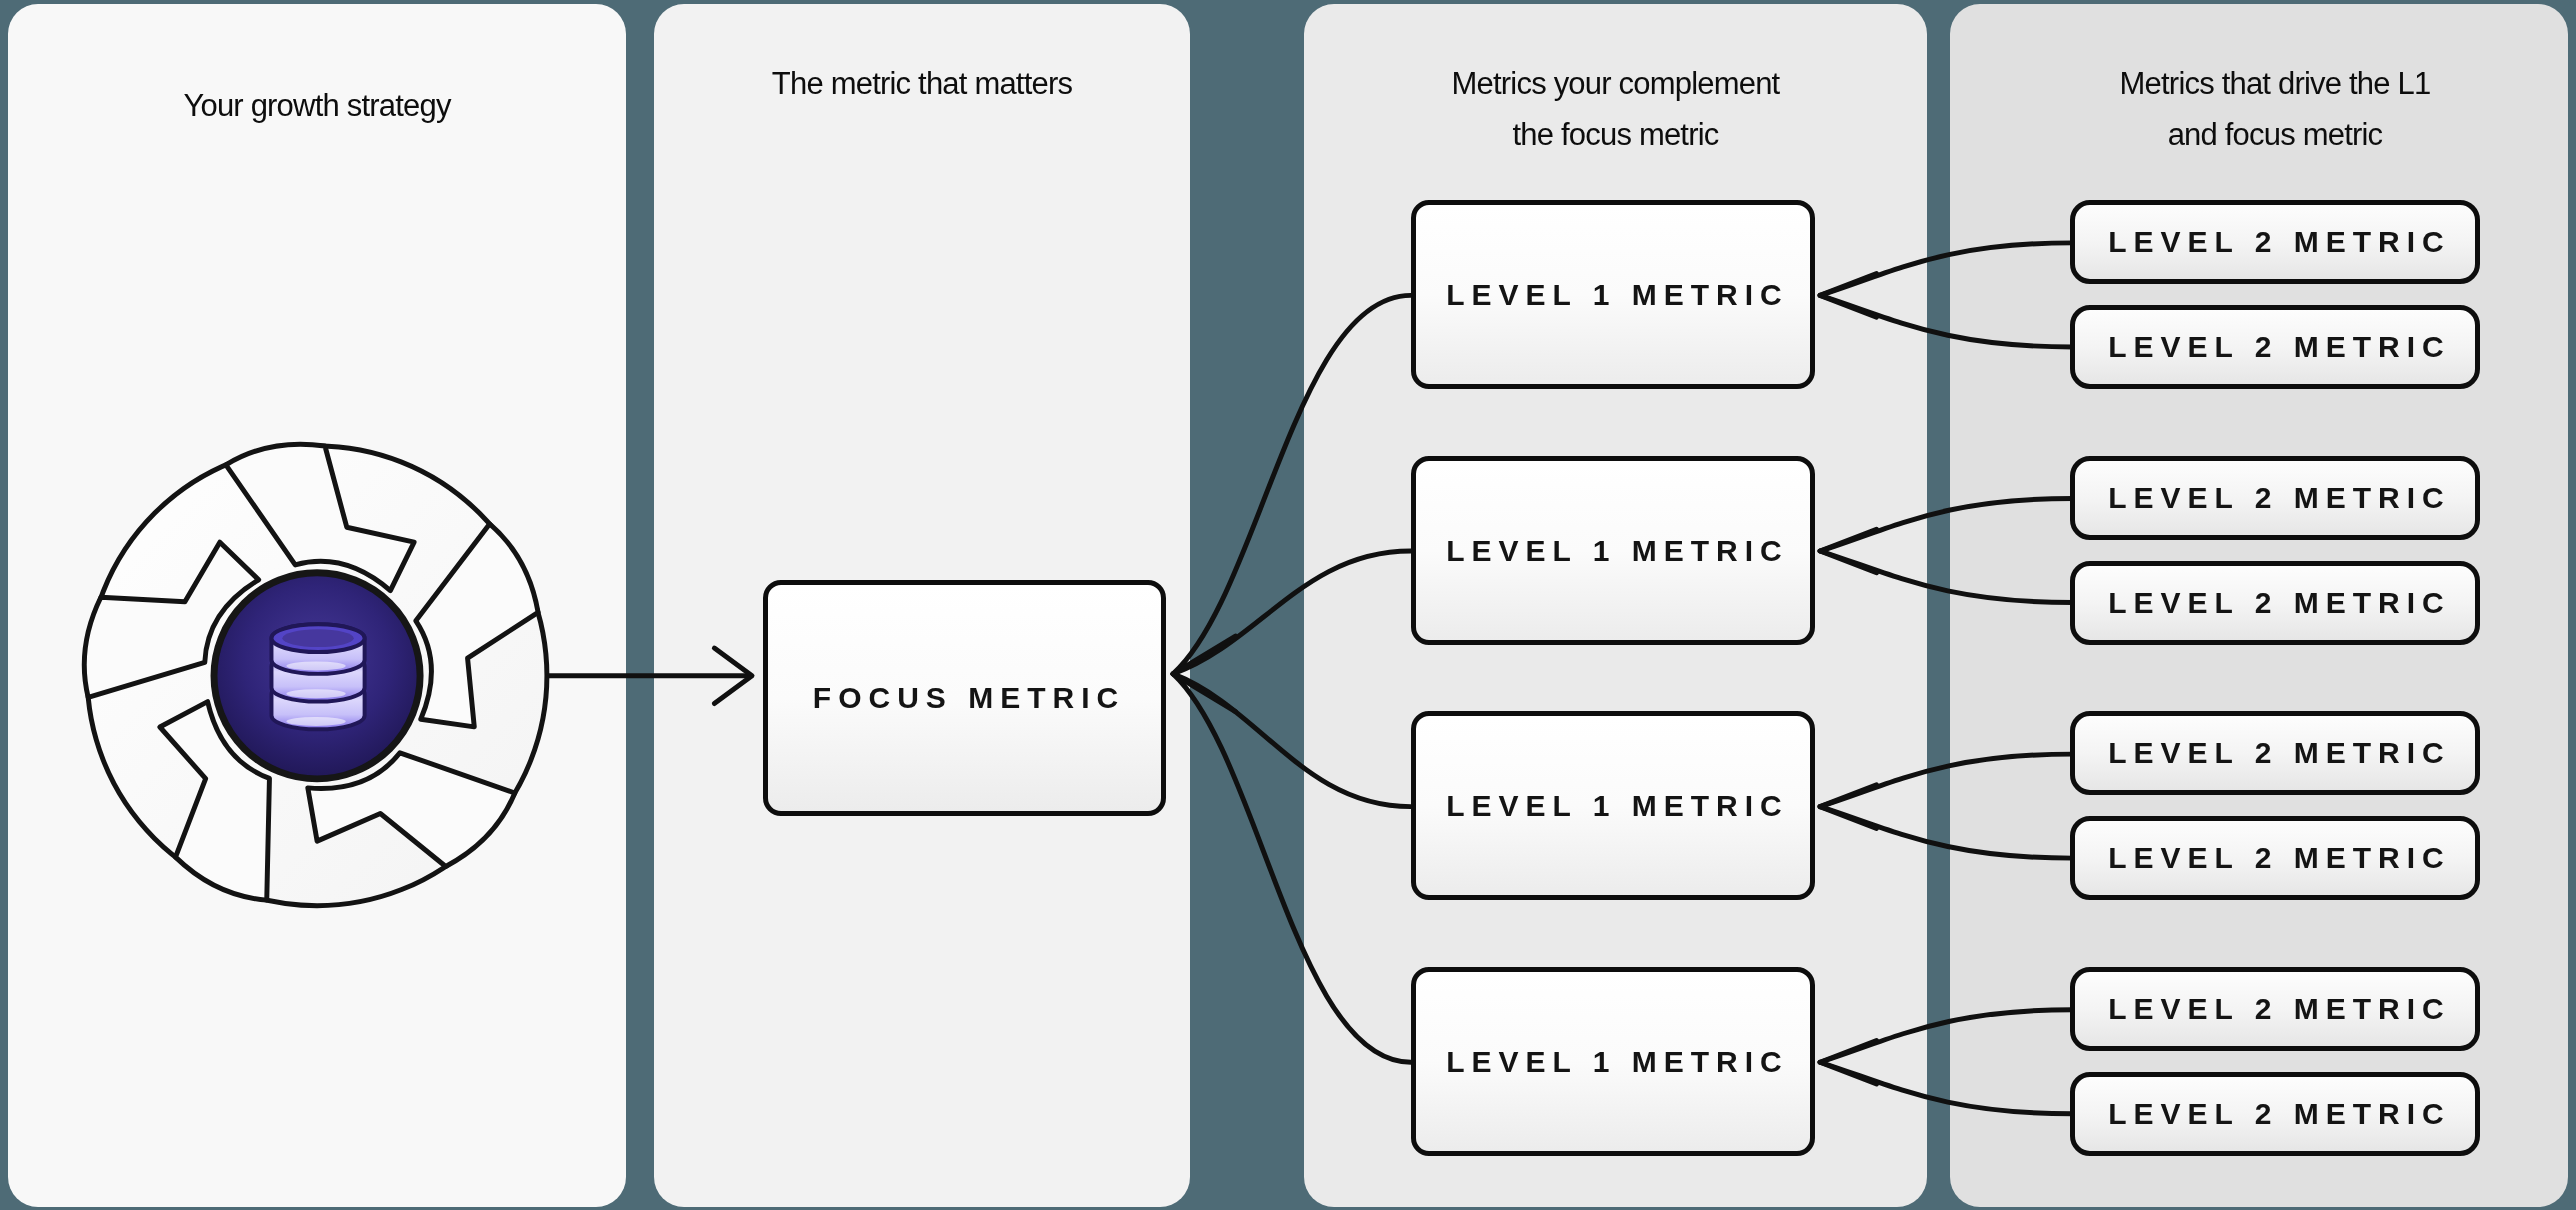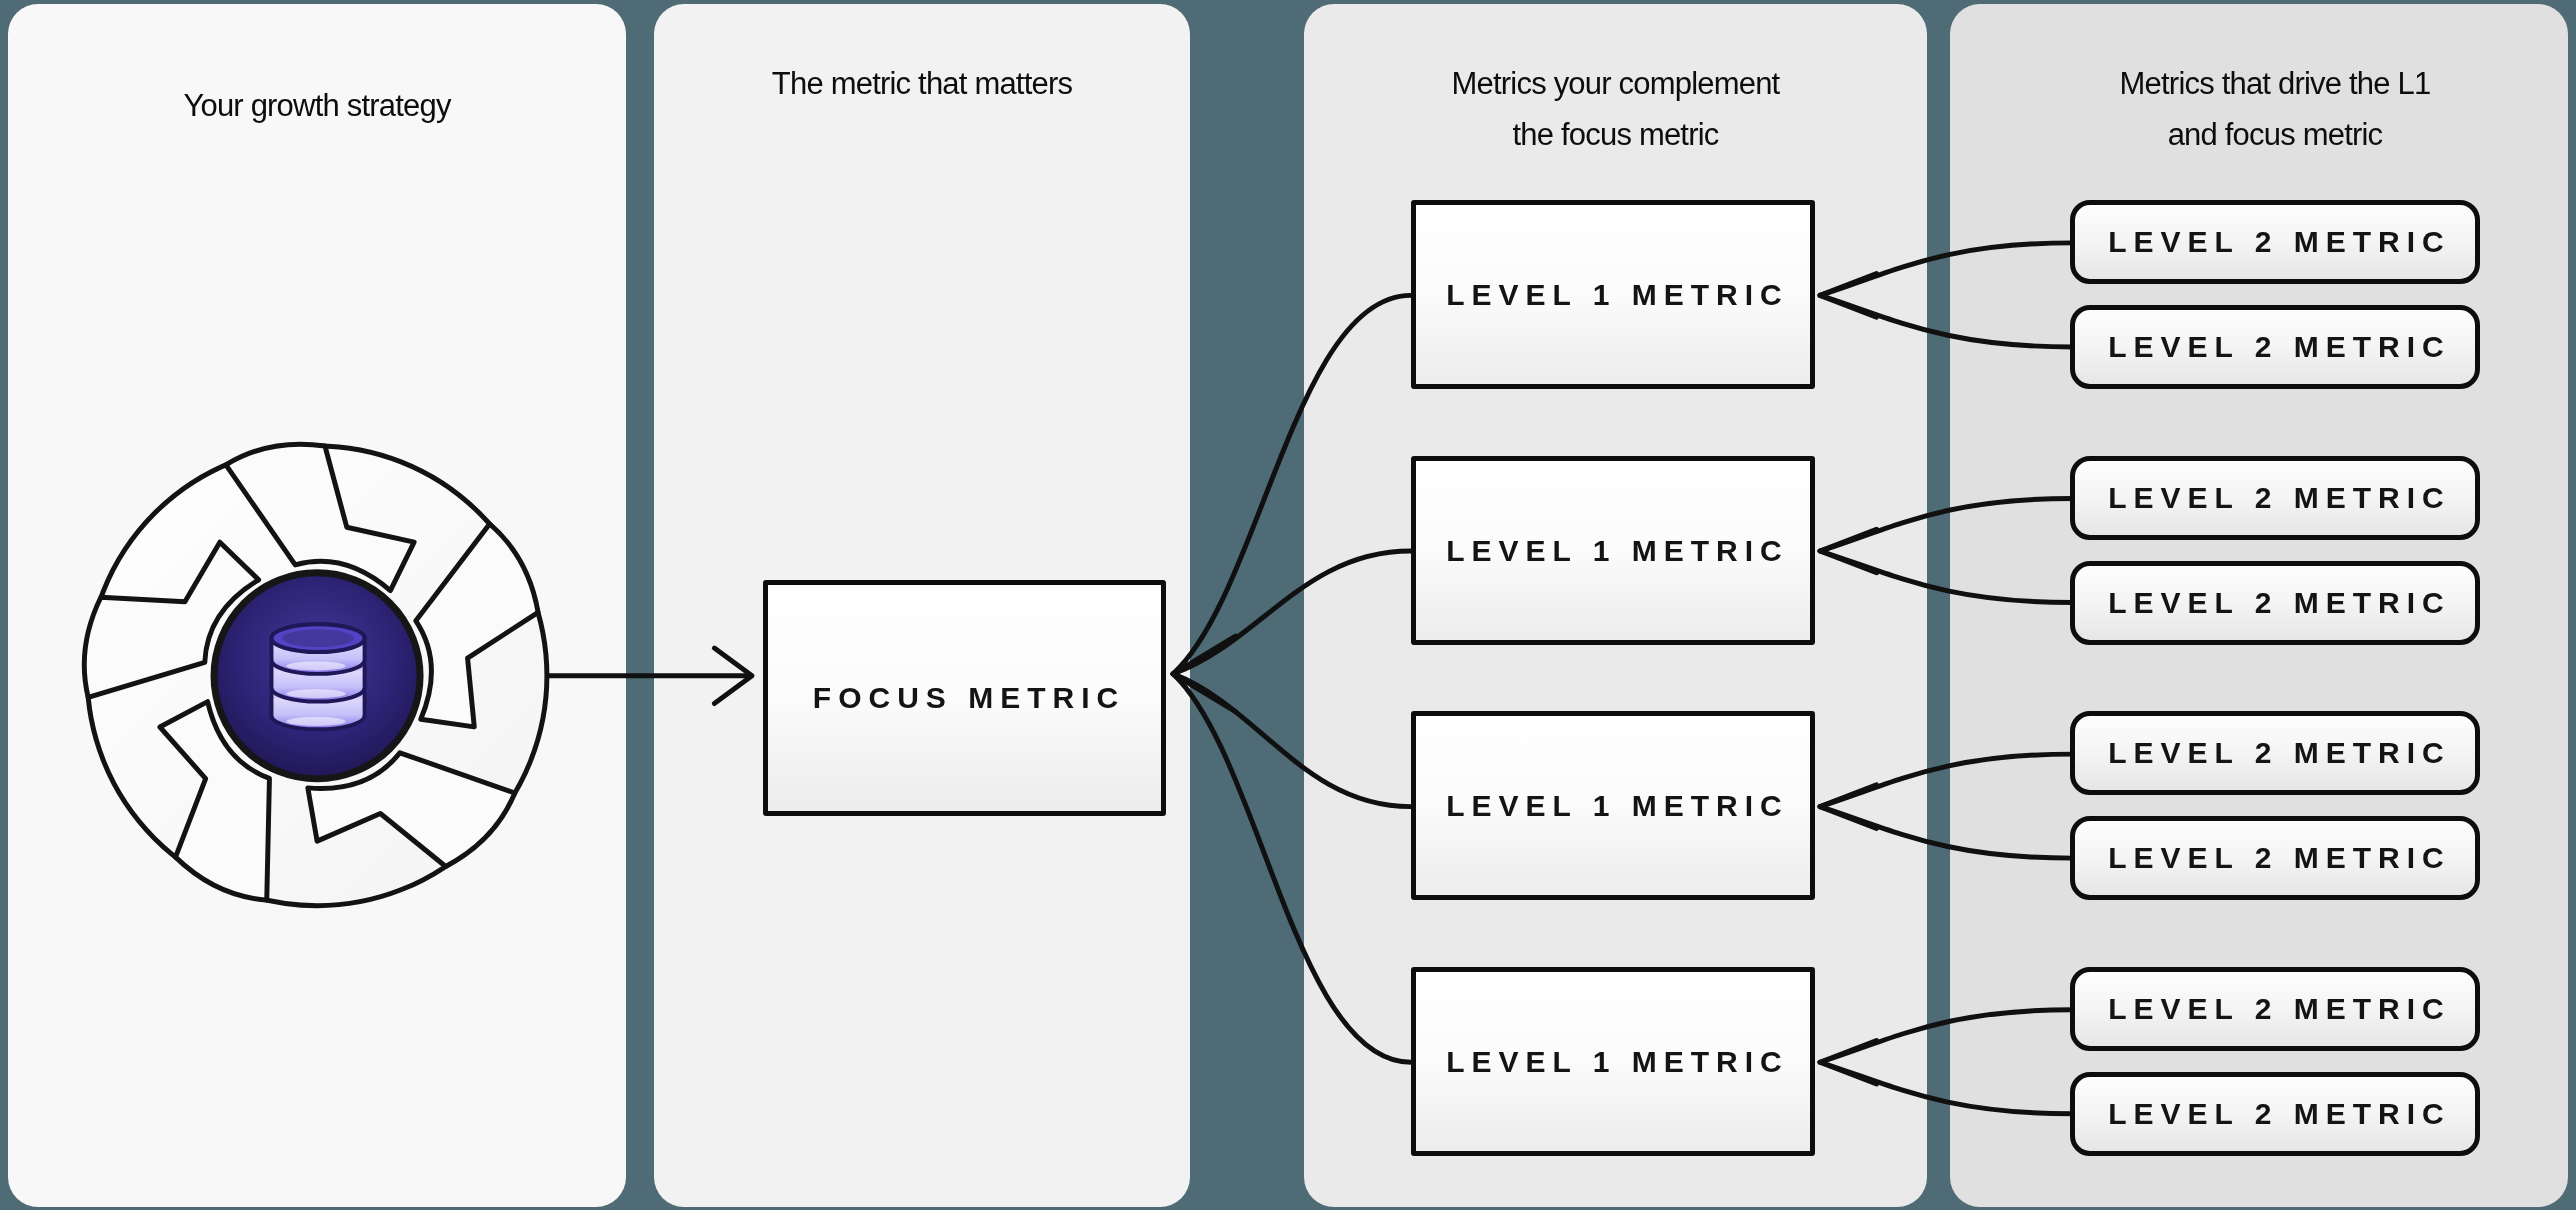--- a/index.html
+++ b/index.html
@@ -34,21 +34,21 @@
     background:linear-gradient(180deg,#ffffff 0%,#fbfbfb 50%,#ececec 100%);
     box-sizing:border-box;
     color:#141414;
     font-weight:700;
     font-size:30px;
     letter-spacing:7px;
     text-align:center;
     white-space:nowrap;
     padding-left:9px;
   }
-  .box.big{border-radius:3px;}
+  .box.big{border-radius:18px;}
   .box.small{
     border-radius:20px;
     background:linear-gradient(180deg,#fdfdfd 0%,#f4f4f4 50%,#e6e6e6 100%);
   }
   #connector-layer{
     position:absolute;left:0;top:0;
     z-index:2;
   }
 </style>
 </head>

